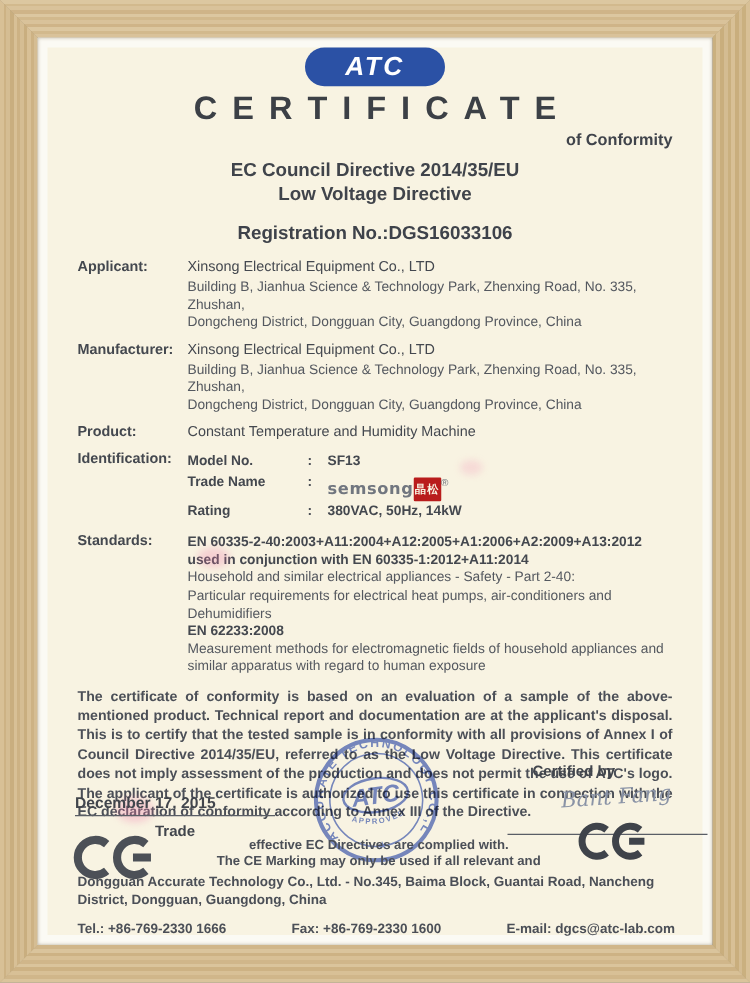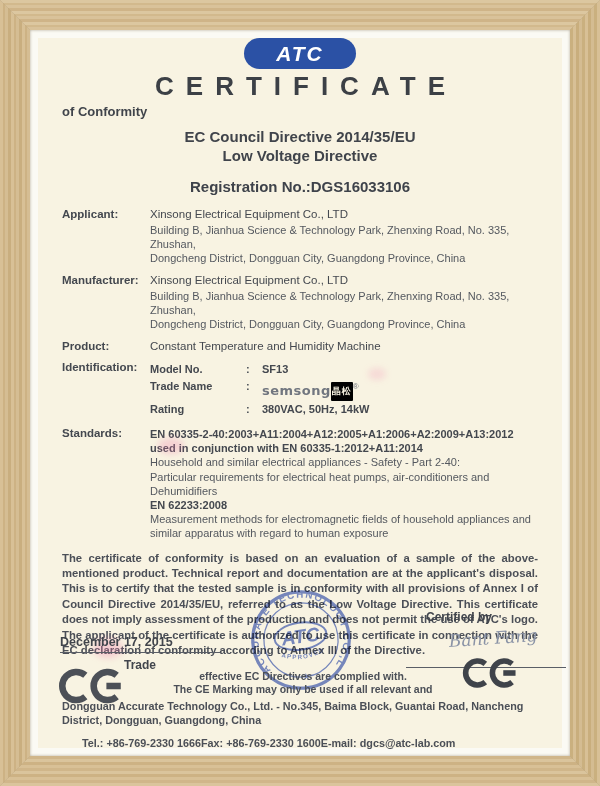--- a/index.html
+++ b/index.html
@@ -21,53 +21,53 @@
   .mat{position:absolute;inset:30px;background:#fbfaf4;z-index:2;box-shadow:inset 0 0 3px rgba(90,70,40,.45);}
   
   .paper{position:absolute;inset:38px;background:#f8f3e2;z-index:4;padding:0 24px;box-sizing:border-box;color:#4c5057;}
   .stain{position:absolute;border-radius:50%;pointer-events:none;filter:blur(3px);}
   .stain1{left:120px;top:400px;width:26px;height:16px;background:rgba(238,120,170,.28);}
   .stain2{left:55px;top:600px;width:30px;height:20px;background:rgba(238,120,170,.30);}
   .stain3{left:330px;top:330px;width:18px;height:12px;background:rgba(238,120,170,.20);}
   
   .logo-pill{width:112px;height:31px;margin:0 auto;background:#2b51a5;border-radius:17px;display:flex;align-items:center;justify-content:center;color:#fff;font-weight:bold;font-size:21px;letter-spacing:2px;font-style:italic;}
   .title{margin-top:2px;text-align:center;font-size:26px;font-weight:bold;letter-spacing:12px;text-indent:12px;color:#3c4046;}
-  .subtitle{margin-top:2px;text-align:left;font-size:13px;font-weight:bold;color:#40444b;}
+  .subtitle{margin-top:2px;text-align:right;font-size:13px;font-weight:bold;color:#40444b;}
   .directives{margin-top:8px;text-align:center;font-size:15px;font-weight:bold;line-height:19px;color:#40444b;}
   .registration{margin-top:13px;text-align:center;font-size:15px;font-weight:bold;color:#3e424a;}
   
   .fields{margin-top:13px;font-size:11px;}
   .frow{display:flex;margin-bottom:9px;}
   .flabel{flex:0 0 88px;font-weight:bold;font-size:11.5px;color:#44484f;}
   .fval{flex:1;}
   .fname{font-weight:normal;font-size:11.5px;color:#44484f;}
   .faddr{margin-top:3px;line-height:14px;color:#54585f;}
   .idrow{display:flex;line-height:17px;}
   .idname{flex:0 0 96px;font-weight:bold;color:#44484f;}
   .idcolon{flex:0 0 16px;font-weight:bold;}
   .idval{font-weight:bold;color:#44484f;}
   .semsong{font-family:"DejaVu Sans",sans-serif;font-weight:bold;font-size:13px;color:#71767f;letter-spacing:.5px;}
-  .cjk{display:inline-block;background:#000000;color:#f8f3e2;font-size:9px;font-weight:bold;padding:1px 1px;border-radius:1px;vertical-align:1px;letter-spacing:1px;}
+  .cjk{display:inline-block;background:#b91c1c;color:#f8f3e2;font-size:9px;font-weight:bold;padding:1px 1px;border-radius:1px;vertical-align:1px;letter-spacing:1px;}
   .reg-sym{font-size:8px;vertical-align:6px;color:#6d727b;}
   .stline{line-height:14.2px;color:#54585f;}
   .stline.bold{font-weight:bold;color:#44484f;}
   
   .body-par{margin-top:10px;font-size:11.3px;font-weight:bold;line-height:15.4px;text-align:justify;color:#4b4f57;}
   
   .certified-label{position:absolute;left:388px;top:572px;width:130px;text-align:left;font-weight:bold;font-size:12px;color:#41454c;}
   .signature{position:absolute;left:395px;top:590px;width:120px;text-align:center;font-family:"DejaVu Serif",serif;font-style:italic;font-size:17px;color:#8a93a6;transform:rotate(-4deg);}
   .sig-line{position:absolute;left:368px;top:629px;width:160px;border-top:1.5px solid #5a5e66;}
   .date-value{position:absolute;left:22px;top:597px;width:160px;text-align:left;font-weight:bold;font-size:12.5px;color:#41454c;border-bottom:1.5px solid #5a5e66;padding-bottom:3px;}
   .date-label{position:absolute;left:22px;top:620px;width:160px;text-align:center;font-weight:bold;font-size:12px;color:#41454c;}
   .ce-left{position:absolute;left:20px;top:626px;}
   .ce-right{position:absolute;left:424px;top:616px;}
   .ce-note{position:absolute;left:120px;top:632px;width:290px;text-align:center;font-weight:bold;font-size:10.5px;line-height:13px;color:#4b4f57;}
   .stamp{position:absolute;left:210px;top:549px;width:106px;height:106px;transform:rotate(-8deg);opacity:.82;mix-blend-mode:multiply;}
   .footer-company{position:absolute;left:24px;top:662px;width:478px;font-weight:bold;font-size:10.8px;line-height:13.5px;color:#4b4f57;}
-  .footer-contacts{position:absolute;left:24px;top:699px;width:478px;display:flex;justify-content:flex-start;font-weight:bold;font-size:10.8px;color:#4b4f57;margin-left:20px;}
+  .footer-contacts{position:absolute;left:24px;top:699px;width:478px;display:flex;justify-content:space-between;font-weight:bold;font-size:10.8px;color:#4b4f57;}
 </style>
 </head>
 <body>
 
 <div class="stage">
   <div class="frame-side fs-top"></div>
   <div class="frame-side fs-bottom"></div>
   <div class="frame-side fs-left"></div>
   <div class="frame-side fs-right"></div>
   <div class="mat"></div>

